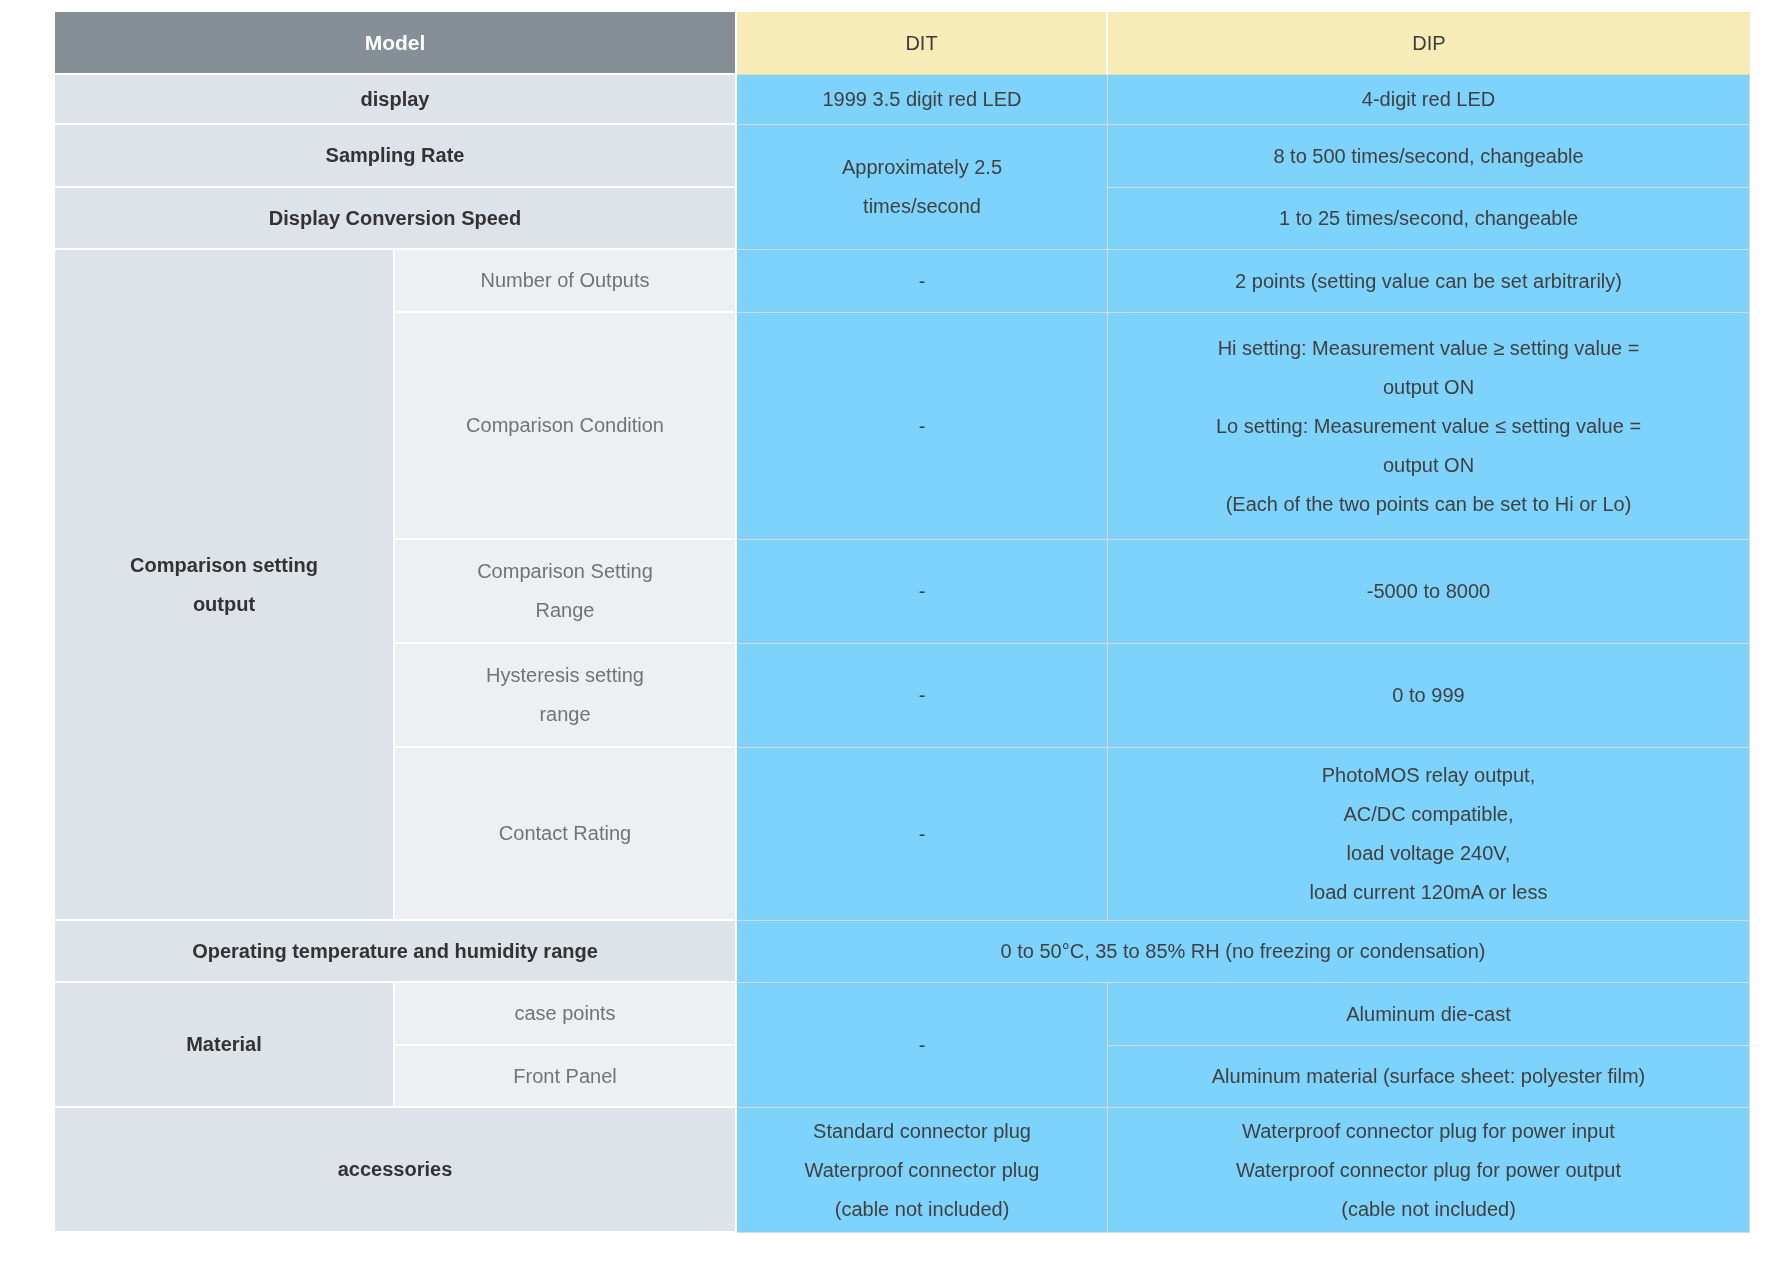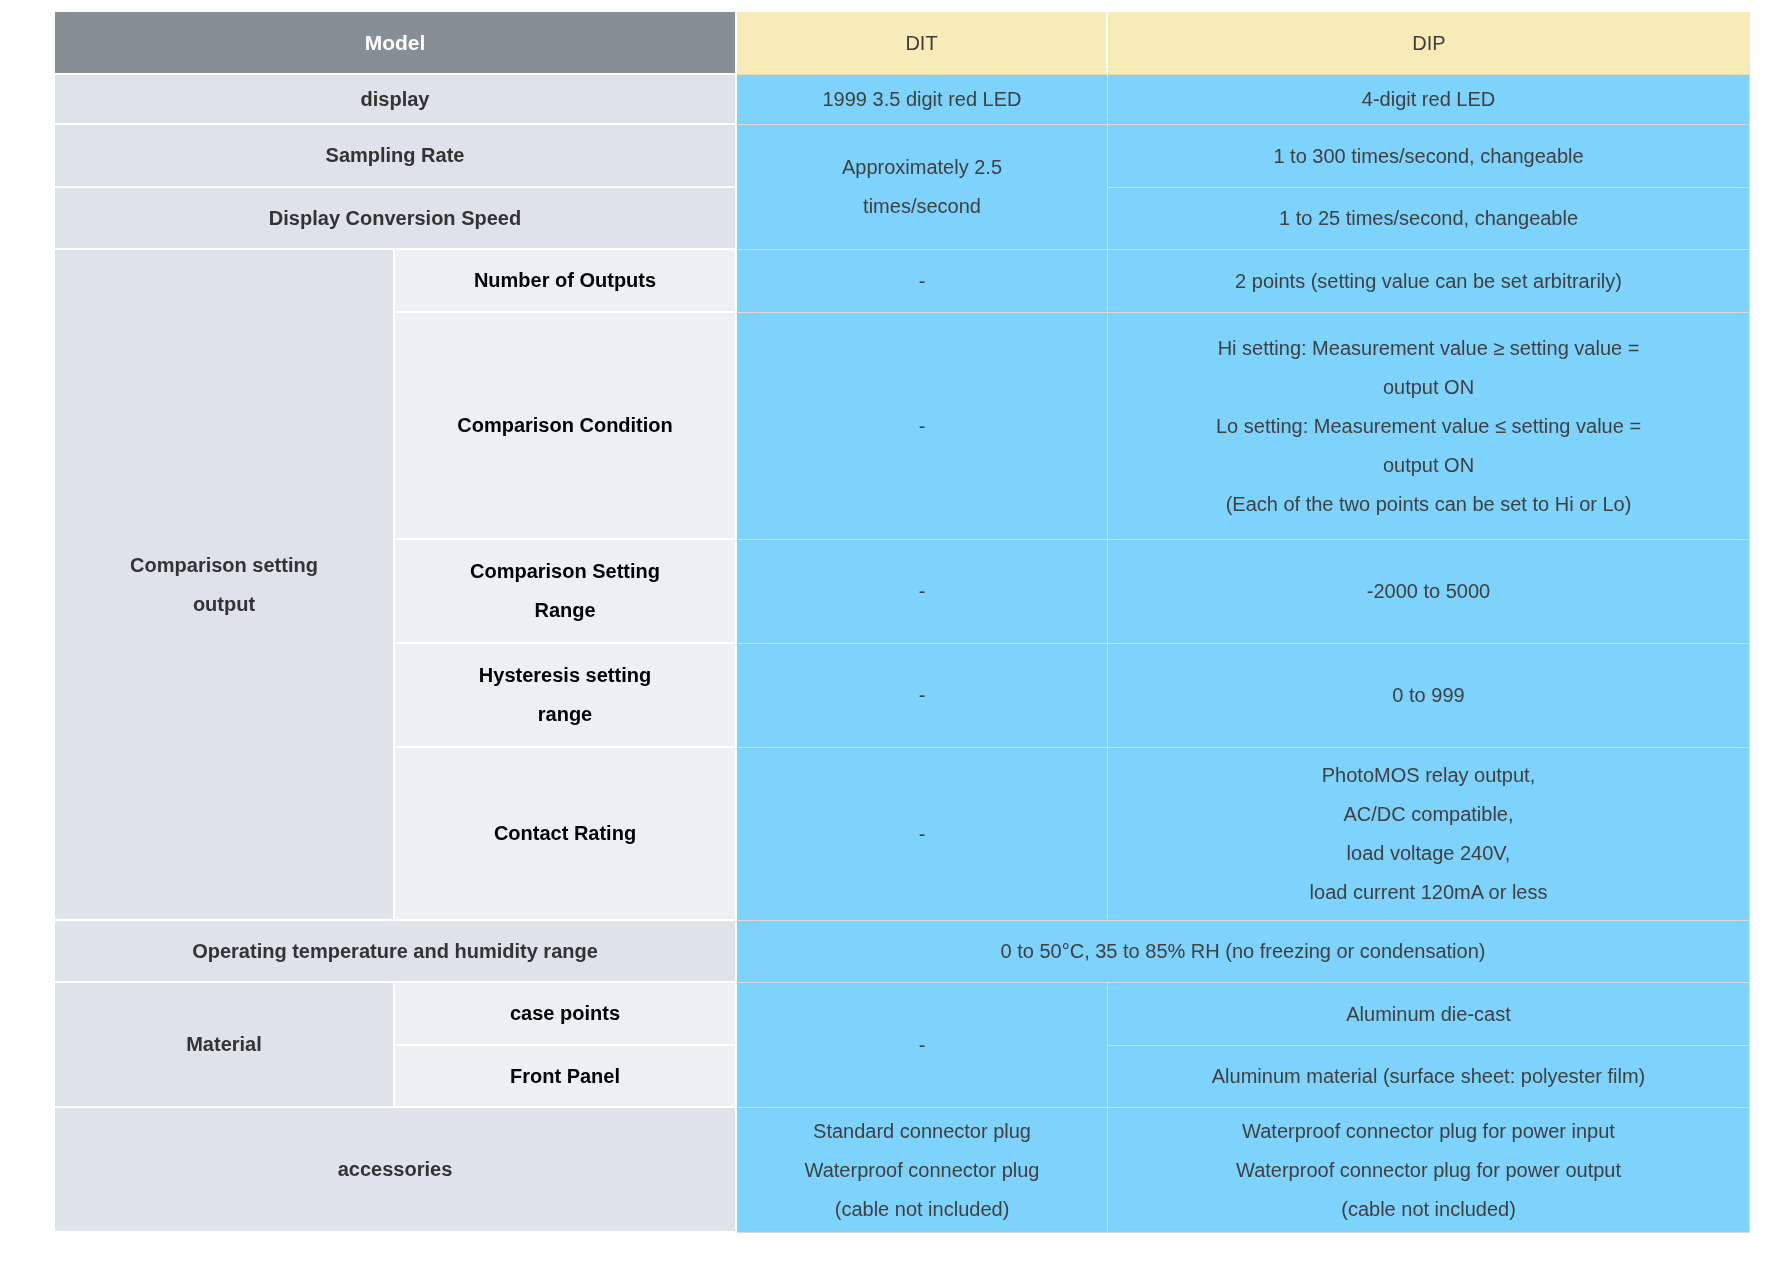--- a/index.html
+++ b/index.html
@@ -60,22 +60,22 @@
   
   td.lbl {
     background: #dde3e8;
     color: #333333;
     font-weight: 700;
     border-right: 2px solid #ffffff;
     border-bottom: 2px solid #ffffff;
   }
   td.lbl-sub {
     background: #edf0f2;
-    color: #000000;
-    font-weight: 700;
+    color: #737373;
+    font-weight: 400;
     border-right: 2px solid #ffffff;
     border-bottom: 2px solid #ffffff;
   }
 
   
   td.val {
     background: #7dd3fc;
     border-right: 1px solid #d9d9d9;
     border-bottom: 1px solid #d9d9d9;
   }
@@ -117,21 +117,21 @@
     <tr class="h-display">
       <td class="lbl" colspan="2">display</td>
       <td class="val">1999 3.5 digit red LED</td>
       <td class="val">4-digit red LED</td>
     </tr>
 
     <tr class="h-sampling">
       <td class="lbl" colspan="2">Sampling Rate</td>
       <td class="val" rowspan="2">Approximately 2.5
 times/second</td>
-      <td class="val">1 to 300 times/second, changeable</td>
+      <td class="val">8 to 500 times/second, changeable</td>
     </tr>
 
     <tr class="h-conversion">
       <td class="lbl" colspan="2">Display Conversion Speed</td>
       <td class="val">1 to 25 times/second, changeable</td>
     </tr>
 
     <tr class="h-outputs">
       <td class="lbl" rowspan="5">Comparison setting
 output</td>
@@ -145,21 +145,21 @@
       <td class="val">Hi setting: Measurement value ≥ setting value =
 output ON
 Lo setting: Measurement value ≤ setting value =
 output ON
 (Each of the two points can be set to Hi or Lo)</td>
     </tr>
     <tr class="h-range">
       <td class="lbl-sub">Comparison Setting
 Range</td>
       <td class="val">-</td>
-      <td class="val">-2000 to 5000</td>
+      <td class="val">-5000 to 8000</td>
     </tr>
     <tr class="h-hysteresis">
       <td class="lbl-sub">Hysteresis setting
 range</td>
       <td class="val">-</td>
       <td class="val">0 to 999</td>
     </tr>
     <tr class="h-contact">
       <td class="lbl-sub">Contact Rating</td>
       <td class="val">-</td>

